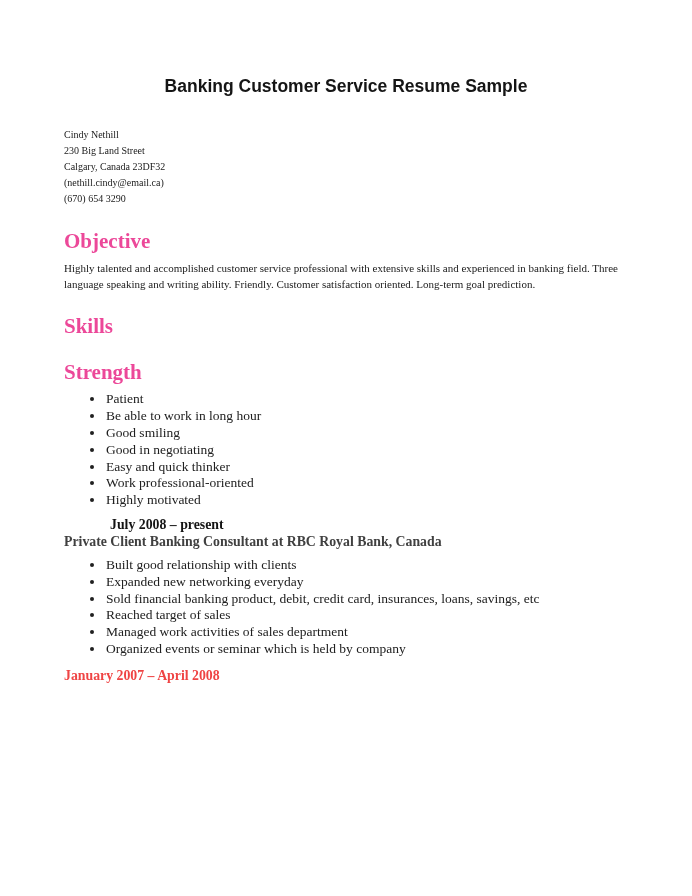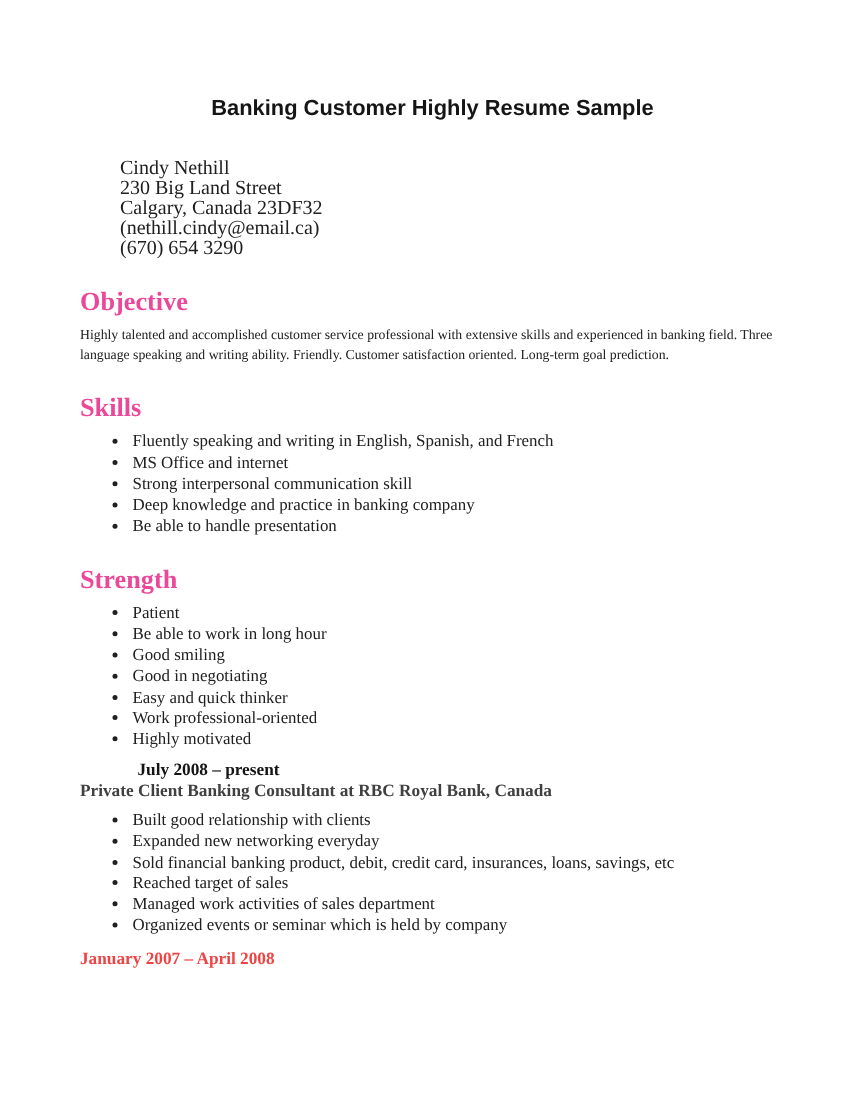--- a/index.html
+++ b/index.html
@@ -22,23 +22,22 @@
       margin: 0;
       text-align: center;
       font-family: "Liberation Sans", sans-serif;
       font-weight: bold;
       font-size: 17.5px;
       line-height: 21px;
       color: #151515;
     }
     .contact-block {
       margin-top: 30px;
-      font-size: 16px;
+      font-size: 10px;
       line-height: 16px;
-      margin-left: 32px;
     }
     .contact-line {
       white-space: nowrap;
     }
     h2.section-heading {
       font-family: "Liberation Serif", serif;
       font-weight: bold;
       font-size: 21px;
       line-height: 24px;
       color: #ec4899;
@@ -80,44 +79,37 @@
       line-height: 17px;
       font-weight: bold;
       color: #ef4444;
     }
   </style>
 </head>
 <body>
 
 <div class="page">
 
-  <h1 class="doc-title">Banking Customer Highly Resume Sample</h1>
+  <h1 class="doc-title">Banking Customer Service Resume Sample</h1>
 
   <div class="contact-block">
     <div class="contact-line">Cindy Nethill</div>
     <div class="contact-line">230 Big Land Street</div>
     <div class="contact-line">Calgary, Canada 23DF32</div>
     <div class="contact-line">(nethill.cindy@email.ca)</div>
     <div class="contact-line">(670) 654 3290</div>
   </div>
 
   <section>
     <h2 class="section-heading">Objective</h2>
     <p class="body-text">Highly talented and accomplished customer service professional with extensive skills and experienced in banking field. Three language speaking and writing ability. Friendly. Customer satisfaction oriented. Long-term goal prediction.</p>
   </section>
 
   <section>
     <h2 class="section-heading">Skills</h2>
-    <ul class="bullet-list">
-      <li>Fluently speaking and writing in English, Spanish, and French</li>
-      <li>MS Office and internet</li>
-      <li>Strong interpersonal communication skill</li>
-      <li>Deep knowledge and practice in banking company</li>
-      <li>Be able to handle presentation</li>
-    </ul>
   </section>
 
   <section>
     <h2 class="section-heading">Strength</h2>
     <ul class="bullet-list">
       <li>Patient</li>
       <li>Be able to work in long hour</li>
       <li>Good smiling</li>
       <li>Good in negotiating</li>
       <li>Easy and quick thinker</li>

